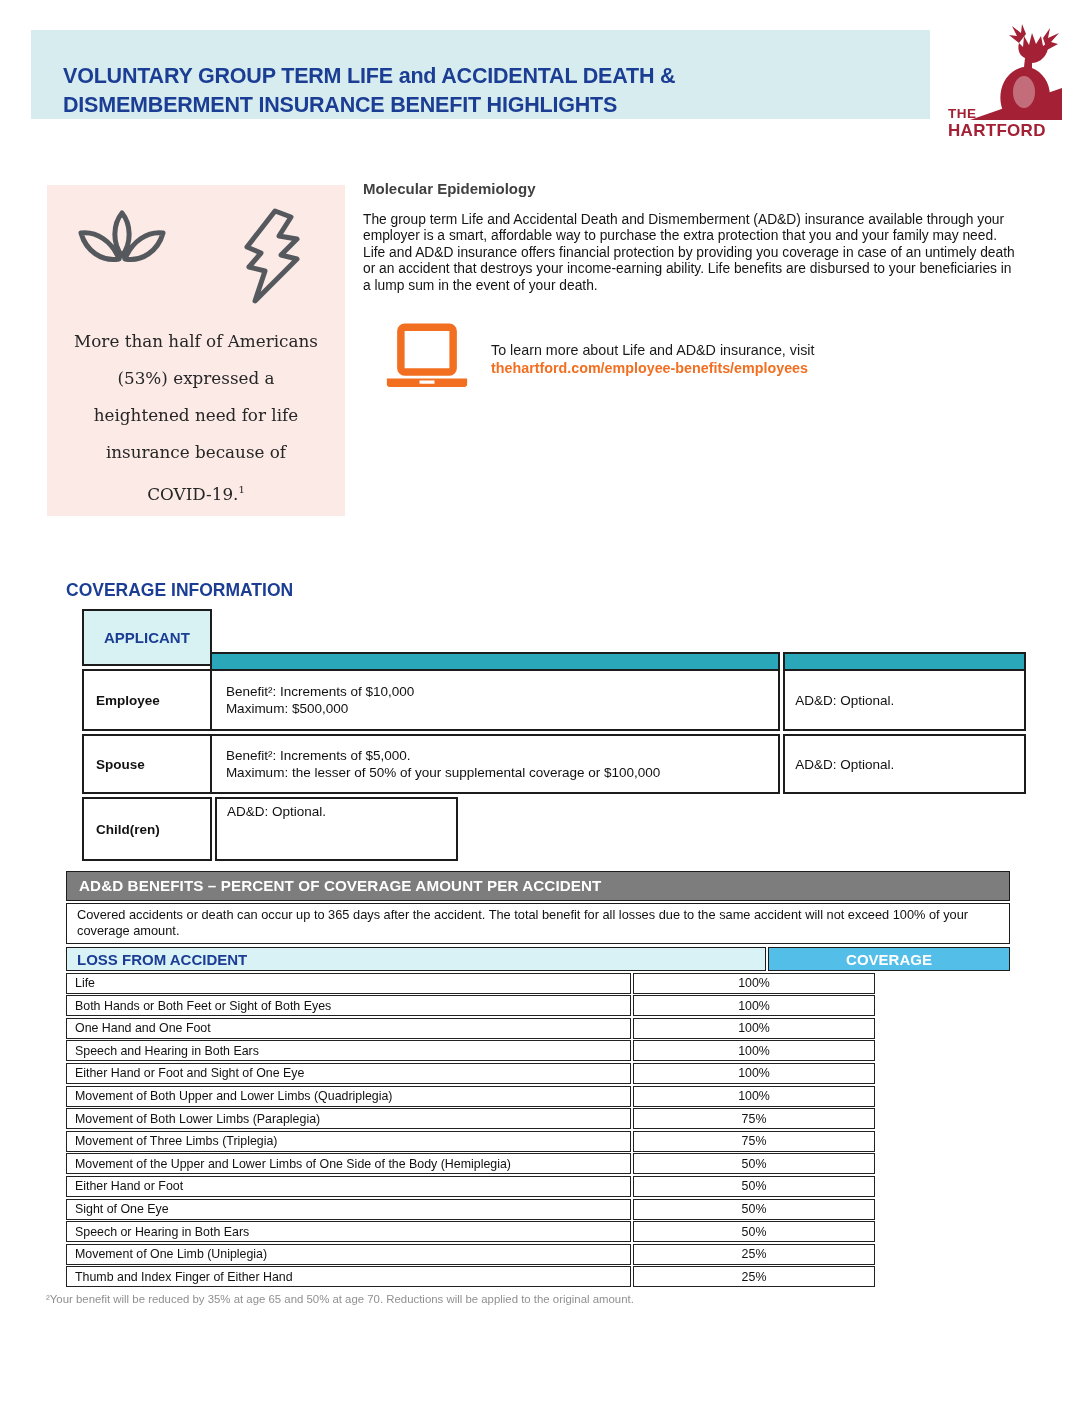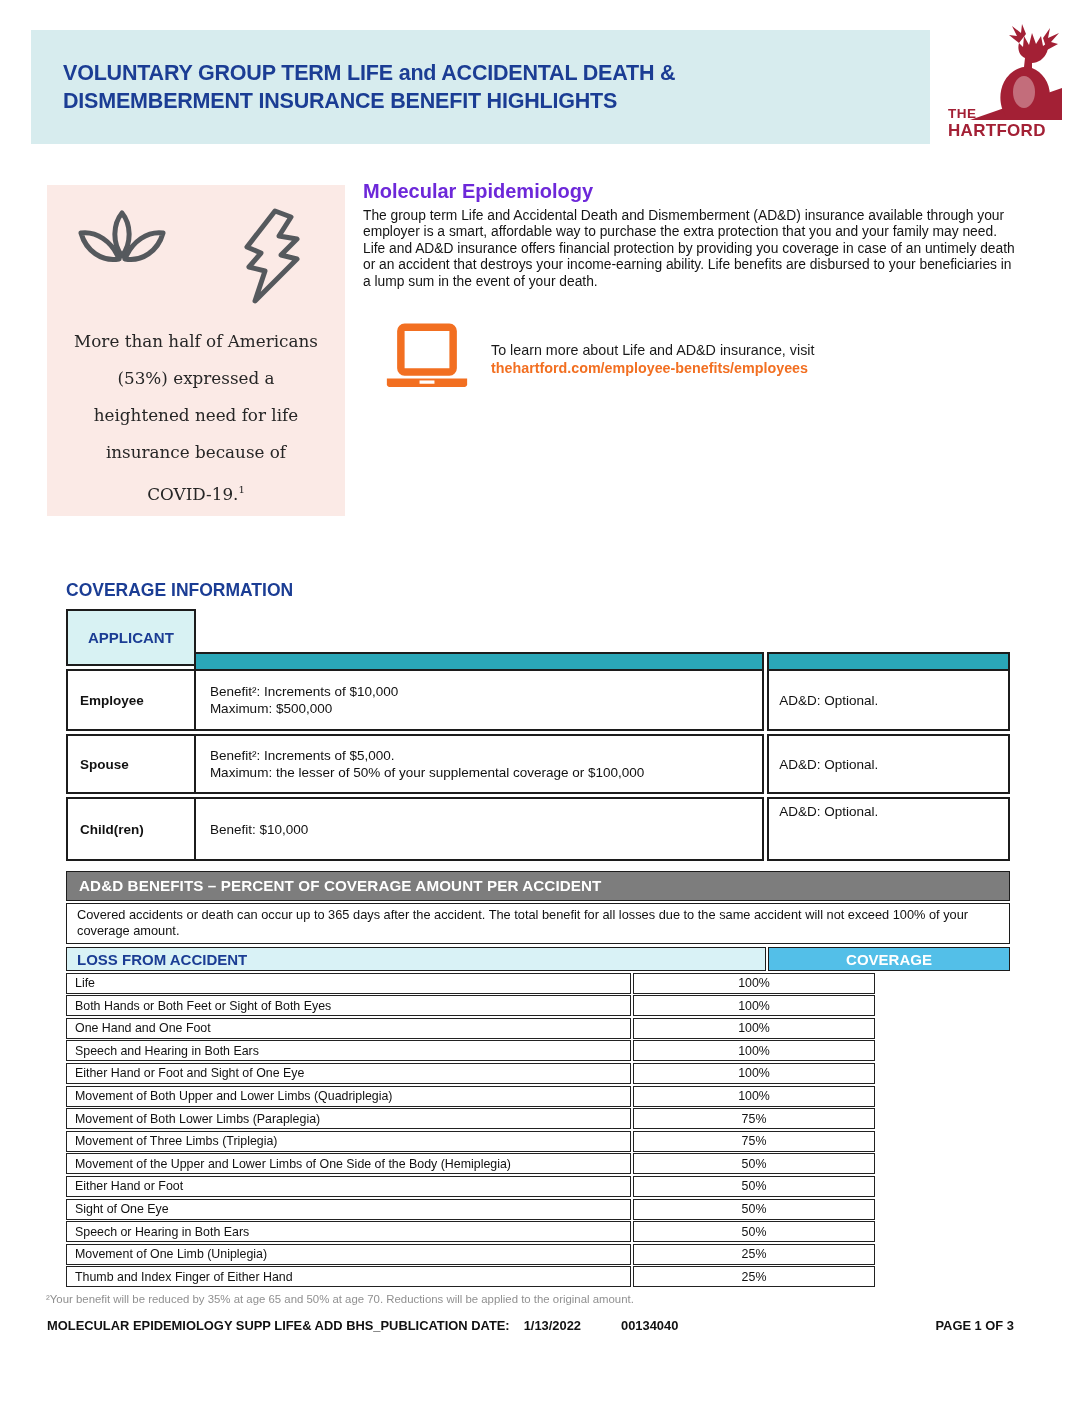--- a/index.html
+++ b/index.html
@@ -1,52 +1,52 @@
 <!DOCTYPE html>
 <html><head>
 <meta charset="utf-8">
 <style>
   * { margin:0; padding:0; box-sizing:border-box; }
   html,body { background:#ffffff; }
   body { font-family:"Liberation Sans", sans-serif; }
   .page { position:relative; width:1088px; height:1408px; background:#ffffff; overflow:hidden; }
 
   
-  .banner { position:absolute; left:31px; top:30px; width:899px; height:114px;
-            background:#d7ecee; display:flex; align-items:center; padding-left:32px; }
+  .banner { position:absolute; left:31px; top:30px; width:899px; height:89px;
+            background:#d7ecee; display:flex; align-items:flex-end; padding-left:32px; }
   .banner-title { color:#1b3d94; font-size:21.5px; font-weight:bold; line-height:1.32;
                   letter-spacing:-0.2px; }
 
   .logo { position:absolute; left:948px; top:20px; width:118px; text-align:left; }
   .logo svg { display:block; margin-left:14px; }
   .logo-the { color:#a32035; font-weight:bold; font-size:13.5px; letter-spacing:0.5px; margin-top:-26px; }
   .logo-hartford { color:#a32035; font-weight:bold; font-size:17px; letter-spacing:0.3px; }
 
   
   .stat-box { position:absolute; left:47px; top:185px; width:298px; height:331px;
               background:#fbeae6; }
   .stat-icons { display:flex; justify-content:space-between; padding:22px 42px 0 24px; align-items:flex-start; }
   .stat-text { margin-top:16px; text-align:center; font-family:"DejaVu Serif", serif;
                font-size:16.8px; color:#262626; line-height:37px; }
   .stat-text sup { font-size:10px; }
 
   
   .intro { position:absolute; left:363px; top:180px; width:655px; }
-  .intro-heading { color:#6d28d9; font-size:20px; font-weight:bold; margin-bottom:5px; }
+  .intro-heading { color:#404040; font-size:15px; font-weight:bold; margin-bottom:15px; }
   .intro-body { color:#141414; font-size:13.8px; line-height:16.4px; }
 
   .learn-more { position:absolute; left:385px; top:323px; display:flex; }
   .learn-text { margin-left:22px; margin-top:19px; font-size:14.3px; }
   .learn-line1 { color:#1a1a1a; }
   .learn-link { color:#f26f21; font-weight:bold; margin-top:2px; cursor:pointer; }
 
   
   .coverage-heading { position:absolute; left:66px; top:580px; color:#1b3d94;
                       font-size:17.5px; font-weight:bold; }
-  .coverage-table { position:absolute; left:66px; top:609px; width:944px; }
+  .coverage-table { position:absolute; left:82px; top:609px; width:944px; }
   .cov-row { display:flex; margin-bottom:3px; }
   .cov-cell { border:2px solid #1c1c1c; background:#ffffff; }
   .cov-cell + .cov-cell { margin-left:-2px; }
   .cov-cell.gap { margin-left:3px; }
   .c-app { width:130px; display:flex; align-items:center; padding-left:12px; }
   .c-life { width:571px; display:flex; flex-direction:column; justify-content:center; padding-left:14px; }
   .c-add { width:243px; display:flex; align-items:center; padding-left:10px; }
   .cov-head .c-app { background:#d8f2f3; color:#1b3d94; font-weight:bold; font-size:15px; justify-content:center; padding-left:0; }
   .cov-head .c-life, .cov-head .c-add { background:#2aa7b8; color:#ffffff; font-weight:bold; font-size:15px;margin-top:43px; }
   .cov-head { height:57px; }
@@ -170,23 +170,20 @@
     <div class="cov-row cov-body r2">
       <div class="cov-cell c-app">Spouse</div>
       <div class="cov-cell c-life">
         <div>Benefit²: Increments of $5,000.</div>
         <div>Maximum: the lesser of 50% of your supplemental coverage or $100,000</div>
       </div>
       <div class="cov-cell c-add gap">AD&amp;D: Optional.</div>
     </div>
     <div class="cov-row cov-body r3">
       <div class="cov-cell c-app">Child(ren)</div>
-      <div class="cov-cell c-life">
-        <div>Benefit: $10,000</div>
-      </div>
       <div class="cov-cell c-add gap">AD&amp;D: Optional.</div>
     </div>
   </div>
 
   <div class="add-section">
     <div class="add-bar">AD&amp;D BENEFITS – PERCENT OF COVERAGE AMOUNT PER ACCIDENT</div>
     <div class="add-note">Covered accidents or death can occur up to 365 days after the accident. The total benefit for all losses due to the same accident will not exceed 100% of your coverage amount.</div>
 
     <div class="loss-head">
       <div class="lh-left">LOSS FROM ACCIDENT</div>
@@ -245,20 +242,14 @@
       <div class="lr-left">Movement of One Limb (Uniplegia)</div>
       <div class="lr-right">25%</div>
     </div>
     <div class="loss-row">
       <div class="lr-left">Thumb and Index Finger of Either Hand</div>
       <div class="lr-right">25%</div>
     </div>
   </div>
 
   <div class="footnote">²Your benefit will be reduced by 35% at age 65 and 50% at age 70. Reductions will be applied to the original amount.</div>
-  <div class="footer">
-    <span>MOLECULAR EPIDEMIOLOGY SUPP LIFE&amp; ADD BHS_PUBLICATION DATE:</span>
-    <span class="f-date">1/13/2022</span>
-    <span class="f-num">00134040</span>
-    <span class="f-page">PAGE 1 OF 3</span>
-  </div>
 
 </div>
 
 </body></html>

